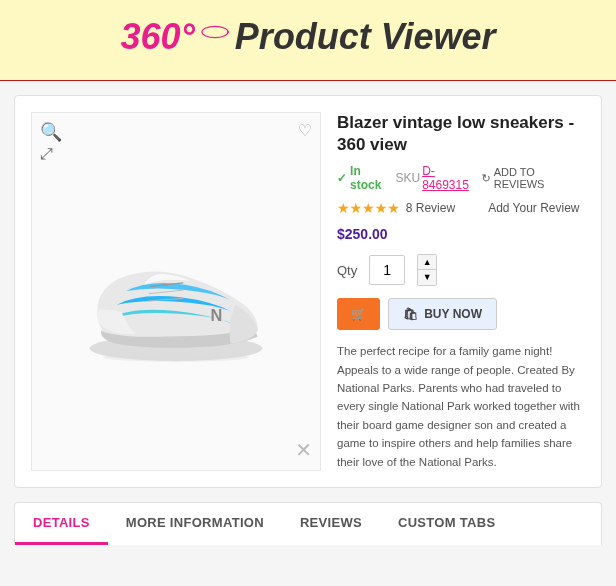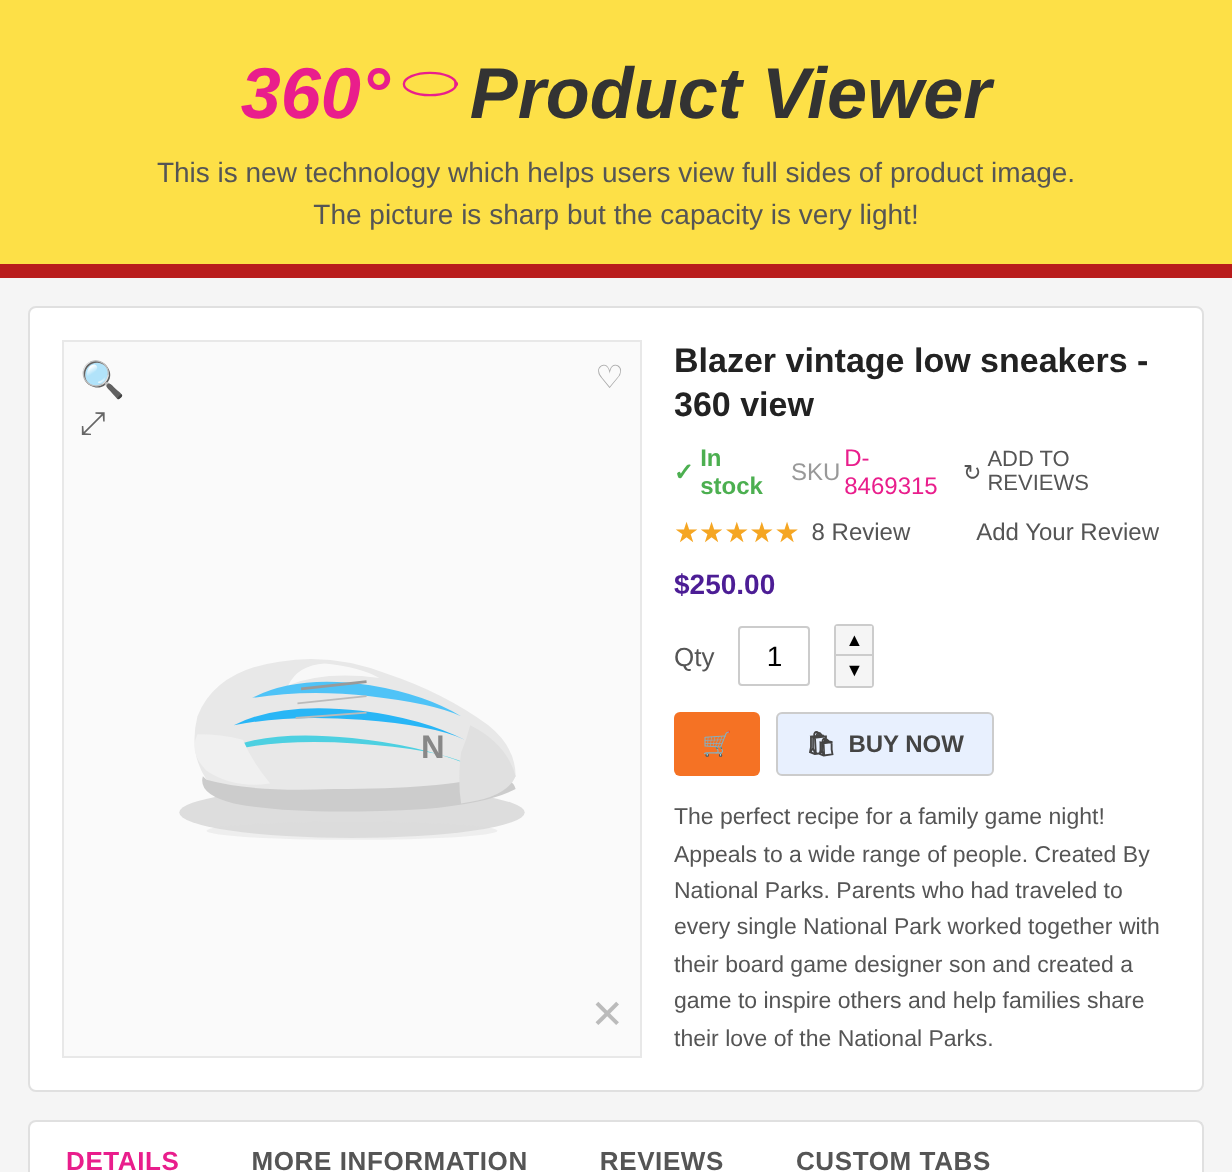--- a/index.html
+++ b/index.html
@@ -6,24 +6,24 @@
     body {
       font-family: Arial, sans-serif;
       background: #f5f5f5;
       width: 616px;
       min-height: 586px;
       overflow-x: hidden;
     }
 
     
     .hero {
-      background: #fde047;
-      padding: 26px 20px 14px;
+      background: #fef9c3;
+      padding: 16px 20px 14px;
       text-align: center;
-      border-bottom: 7px solid #b91c1c;
+      border-bottom: 1px solid #b91c1c;
     }
     .hero-title {
       display: flex;
       align-items: center;
       justify-content: center;
       gap: 4px;
       margin-bottom: 8px;
     }
     .hero-360 {
       font-size: 36px;
@@ -128,21 +128,21 @@
       font-weight: 600;
       display: flex;
       align-items: center;
       gap: 3px;
     }
     .in-stock::before {
       content: '✓';
       font-size: 12px;
     }
     .sku-label { color: #999; }
-    .sku-value { color: #e91e8c; }
+    .sku-value { color: #e91e8c; text-decoration: underline; }
     .compare-link {
       color: #555;
       font-size: 11px;
       display: flex;
       align-items: center;
       gap: 3px;
     }
     .stars-row {
       display: flex;
       align-items: center;
@@ -259,24 +259,20 @@
 
 <div class="hero">
   <div class="hero-title">
     <span class="hero-360">360°</span>
     <svg width="28" height="28" viewBox="0 0 60 30" style="margin:0 2px;margin-bottom:10px;">
       <ellipse cx="30" cy="15" rx="28" ry="12" fill="none" stroke="#e91e8c" stroke-width="2.5"></ellipse>
       <polygon points="56,11 62,15 56,19" fill="#e91e8c"></polygon>
     </svg>
     <span class="hero-product-viewer">Product Viewer</span>
   </div>
-  <div class="hero-subtitle">
-    <span>This is new technology which helps users view full sides of product image.</span><br>
-    <span>The picture is sharp but the capacity is very light!</span>
-  </div>
 </div>
 
 <div class="product-card">
 
   <div class="image-panel">
     <span class="img-icon-search">🔍</span>
     <span class="img-icon-expand" style="font-size:16px;">⤢</span>
     <span class="img-icon-heart">♡</span>
     <span class="img-icon-close" style="font-size:20px;font-weight:300;color:#bbb;">✕</span>
 

